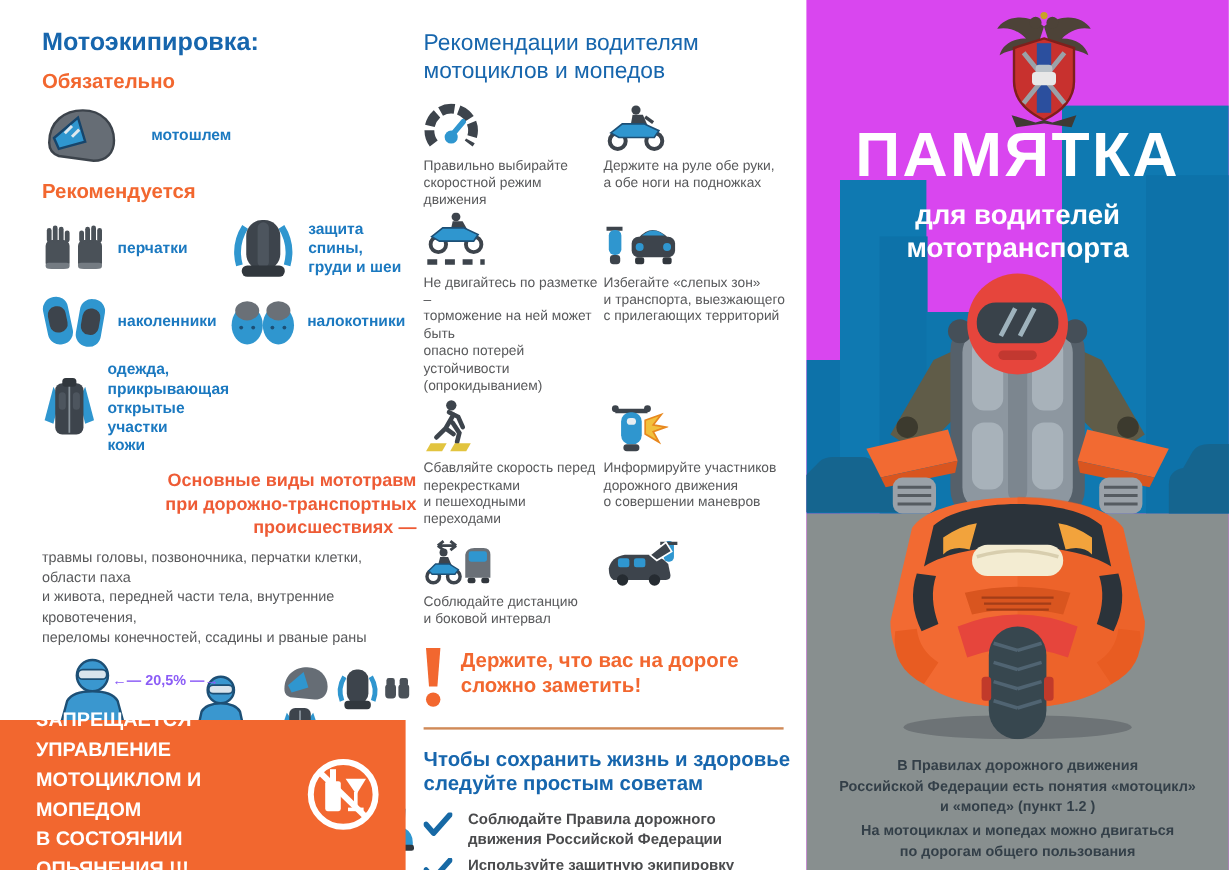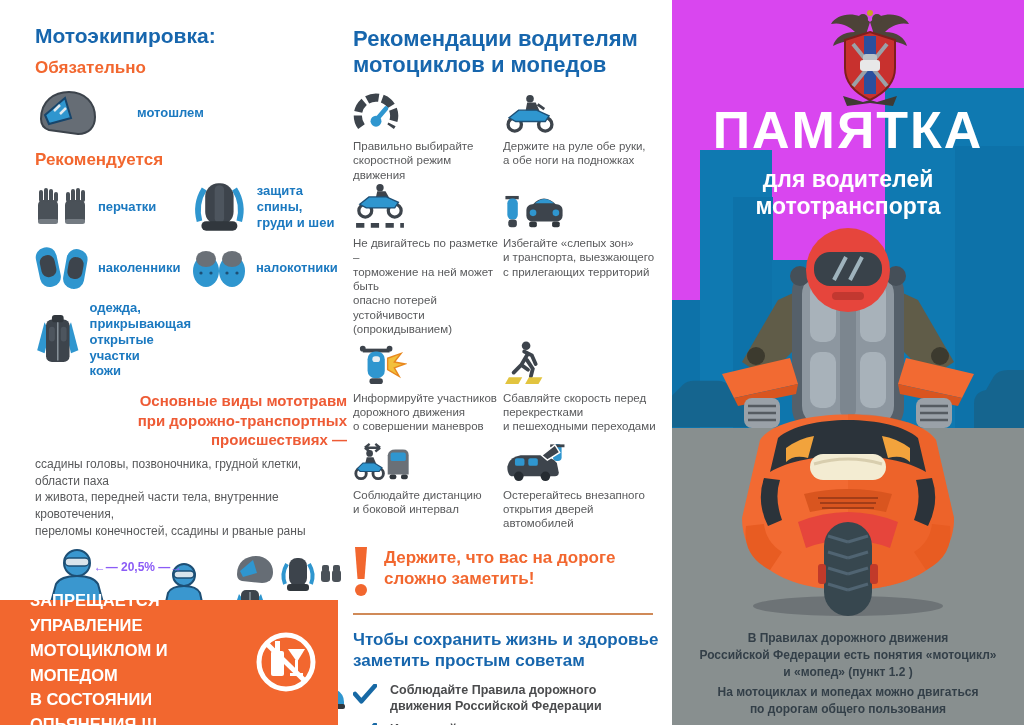--- a/index.html
+++ b/index.html
@@ -11,39 +11,39 @@
   .pre{white-space:pre-line;}
 
   
   .left-panel{position:absolute;left:0;top:0;width:348px;height:725px;}
   .left-inner{padding:24px 0 0 35px;width:312px;}
   .main-title{font-size:21px;font-weight:bold;color:#1766ad;margin:0 0 10px 0;}
   .sec-label{font-size:17px;font-weight:bold;color:#f2672f;margin:2px 0 8px 0;}
   .gear-row{display:flex;align-items:center;margin-bottom:8px;}
   .gear-cell{display:flex;align-items:center;width:50%;gap:9px;}
   .gear-cell .lbl, .helmet-row .lbl{font-size:13px;font-weight:bold;color:#1b79c0;line-height:1.22;}
-  .helmet-row{display:flex;align-items:center;gap:38px;margin:2px 0 10px 0;height:54px;}
+  .helmet-row{display:flex;align-items:center;gap:27px;margin:2px 0 10px 0;height:54px;}
   .injuries-title{font-size:15px;font-weight:bold;color:#ee5b35;line-height:1.3;margin:12px 0 6px 0;text-align:right;}
   .injuries-text{font-size:12px;color:#58595b;line-height:1.4;width:312px;}
   .diagram{position:relative;width:312px;height:172px;margin-top:8px;z-index:1;}
   .fig-male{position:absolute;left:0;top:0;}
   .fig-female{position:absolute;left:116px;top:14px;}
   .gear-set{position:absolute;left:196px;top:4px;}
   .pct{position:absolute;left:50px;width:106px;text-align:center;color:#8b5cf6;font-weight:bold;font-size:12px;}
   .pct::before{content:"←— ";} .pct::after{content:" —→";}
   .pct.p1{top:12px;} .pct.p2{top:54px;} .pct.p3{top:77px;} .pct.p4{top:120px;}
   .ban-banner{position:absolute;left:0;top:600px;width:338px;height:125px;background:#f2672f;
     display:flex;align-items:center;z-index:5;}
   .ban-text{color:#ffffff;font-weight:bold;font-size:16.5px;line-height:1.5;margin-left:30px;width:210px;}
   .ban-icon{position:absolute;right:18px;top:28px;}
 
   
   .mid-panel{position:absolute;left:353px;top:0;width:314px;height:725px;}
   .mid-inner{padding-top:26px;}
-  .mid-title{font-size:22px;font-weight:bold;color:#1766ad;line-height:1.2;margin:0 0 14px 0;}
+  .mid-title{font-size:19px;font-weight:normal;color:#1766ad;line-height:1.2;margin:0 0 14px 0;}
   .rec-grid{display:grid;grid-template-columns:150px 160px;}
   .rec-item{margin-bottom:8px;}
   .rec-icon{height:40px;display:flex;align-items:flex-end;margin-bottom:6px;}
   .rec-text{font-size:11.5px;color:#58595b;line-height:1.25;}
   .warning-note{display:flex;gap:15px;margin-top:6px;align-items:flex-start;}
   .warning-text{color:#f2672f;font-size:17px;font-weight:bold;line-height:1.25;padding-top:2px;}
   .divider{height:2px;background:#d08a58;width:300px;margin:16px 0 15px 0;}
   .advice-title{font-size:17px;font-weight:bold;color:#1766ad;line-height:1.22;margin:0 0 12px 0;}
   .advice-item{display:flex;gap:13px;margin-bottom:7px;align-items:flex-start;}
   .advice-item svg{flex:none;margin-top:1px;}
@@ -165,21 +165,21 @@
         </svg>
         <span class="lbl pre">одежда,
 прикрывающая
 открытые участки
 кожи</span>
       </div>
     </div>
 
     <div class="injuries-title pre">Основные виды мототравм
 при дорожно-транспортных происшествиях —</div>
-    <div class="injuries-text pre">ссадины головы, позвоночника, грудной клетки, области паха
+    <div class="injuries-text pre">травмы головы, позвоночника, перчатки клетки, области паха
 и живота,  передней части тела, внутренние кровотечения,
 переломы конечностей, ссадины и рваные раны</div>
 
     <div class="diagram">
       <svg class="fig-male" width="84" height="170" viewBox="0 0 84 170">
         <circle cx="42" cy="15" r="13" fill="#3a97cf" stroke="#1d4f75" stroke-width="2"></circle>
         <rect x="30" y="10" width="24" height="8" rx="4" fill="#d9e4ec" stroke="#1d4f75" stroke-width="1.5"></rect>
         <path d="M42 28 C52 28 60 31 63 36 L70 62 L74 92 L64 94 L58 64 L58 96 L64 158 L46 158 L43 104 L41 104 L38 158 L20 158 L26 96 L26 64 L20 94 L10 92 L14 62 L21 36 C24 31 32 28 42 28 Z" fill="#3a97cf" stroke="#1d4f75" stroke-width="2" stroke-linejoin="round"></path>
         <circle cx="12" cy="96" r="5" fill="#2f7db0"></circle>
           <circle cx="72" cy="96" r="5" fill="#2f7db0"></circle>
@@ -325,47 +325,47 @@
               <rect x="51" y="33" width="8" height="6" rx="2" fill="#31373d"></rect>
           </svg>
         </div>
         <div class="rec-text pre">Избегайте «слепых зон»
 и транспорта, выезжающего
 с прилегающих территорий</div>
       </div>
 
       <div class="rec-item">
         <div class="rec-icon">
+          <svg width="50" height="44" viewBox="0 0 52 46">
+            <circle cx="24" cy="5" r="4.5" fill="#3d444c"></circle>
+            <path d="M22 11 L30 15 L34 24 M26 13 L19 25 L11 33 M25 20 L31 29 L29 37 M19 25 L26 30" stroke="#3d444c" stroke-width="4" fill="none" stroke-linecap="round"></path>
+            <path d="M6 38 L20 38 L16 45 L2 45 Z" fill="#e2c43f"></path>
+            <path d="M27 38 L41 38 L37 45 L23 45 Z" fill="#e2c43f"></path>
+          </svg>
+        </div>
+        <div class="rec-text pre">Сбавляйте скорость перед
+перекрестками
+и пешеходными переходами</div>
+      </div>
+
+      <div class="rec-item">
+        <div class="rec-icon">
           <svg width="54" height="44" viewBox="0 0 56 46">
             <line x1="10" y1="10" x2="38" y2="10" stroke="#3d444c" stroke-width="4"></line>
             <circle cx="10" cy="8" r="3" fill="#3d444c"></circle>
               <circle cx="38" cy="8" r="3" fill="#3d444c"></circle>
             <rect x="15" y="11" width="18" height="28" rx="8" fill="#2f96cf"></rect>
             <rect x="20" y="16" width="8" height="6" rx="3" fill="#e8eef2"></rect>
             <rect x="17" y="39" width="14" height="6" rx="3" fill="#3d444c"></rect>
             <path d="M36 18 L50 13 L43 22 L54 24 L43 28 L48 37 L36 30 Z" fill="#f2c03c" stroke="#e8881f" stroke-width="1.5"></path>
           </svg>
         </div>
         <div class="rec-text pre">Информируйте участников
 дорожного движения
 о совершении маневров</div>
-      </div>
-
-      <div class="rec-item">
-        <div class="rec-icon">
-          <svg width="50" height="44" viewBox="0 0 52 46">
-            <circle cx="24" cy="5" r="4.5" fill="#3d444c"></circle>
-            <path d="M22 11 L30 15 L34 24 M26 13 L19 25 L11 33 M25 20 L31 29 L29 37 M19 25 L26 30" stroke="#3d444c" stroke-width="4" fill="none" stroke-linecap="round"></path>
-            <path d="M6 38 L20 38 L16 45 L2 45 Z" fill="#e2c43f"></path>
-            <path d="M27 38 L41 38 L37 45 L23 45 Z" fill="#e2c43f"></path>
-          </svg>
-        </div>
-        <div class="rec-text pre">Сбавляйте скорость перед
-перекрестками
-и пешеходными переходами</div>
       </div>
 
       <div class="rec-item">
         <div class="rec-icon">
           <svg width="58" height="40" viewBox="0 0 60 42">
             <path d="M12 6 H28 M12 6 l5 -4 M12 6 l5 4 M28 6 l-5 -4 M28 6 l-5 4" stroke="#3d444c" stroke-width="2.5" fill="none"></path>
             <circle cx="8" cy="33" r="5.5" fill="none" stroke="#3d444c" stroke-width="3"></circle>
             <circle cx="26" cy="33" r="5.5" fill="none" stroke="#3d444c" stroke-width="3"></circle>
             <circle cx="17" cy="12" r="3.5" fill="#3d444c"></circle>
             <path d="M14 16 L21 16 L24 23 L12 24 Z" fill="#3d444c"></path>
@@ -386,38 +386,36 @@
             <rect x="52" y="2" width="9" height="18" rx="4" fill="#2f96cf"></rect>
             <line x1="49" y1="4" x2="64" y2="4" stroke="#3d444c" stroke-width="3"></line>
             <path d="M4 26 Q6 16 18 14 L40 14 Q50 15 56 22 L58 32 Q58 36 54 36 L8 36 Q4 34 4 26 Z" fill="#3d444c"></path>
             <rect x="12" y="17" width="10" height="8" rx="2" fill="#2f96cf"></rect>
             <rect x="26" y="17" width="10" height="8" rx="2" fill="#2f96cf"></rect>
             <path d="M40 14 L54 3 L59 11 L46 19 Z" fill="#3d444c" stroke="#ffffff" stroke-width="1.5"></path>
             <circle cx="16" cy="36" r="5" fill="#262c32"></circle>
               <circle cx="44" cy="36" r="5" fill="#262c32"></circle>
           </svg>
         </div>
-        <div class="rec-text pre">Остерегайтесь внезапного
-открытия дверей автомобилей</div>
       </div>
     </div>
 
     <div class="warning-note">
       <svg width="16" height="52" viewBox="0 0 16 52">
         <path d="M2 2 L14 2 L11.5 34 L4.5 34 Z" fill="#f2672f"></path>
         <circle cx="8" cy="45" r="6" fill="#f2672f"></circle>
       </svg>
       <div class="warning-text pre">Держите, что вас на дороге
 сложно заметить!</div>
     </div>
 
     <div class="divider"></div>
 
     <div class="advice-title pre">Чтобы сохранить жизнь и здоровье
-заметить простым советам</div>
+следуйте простым советам</div>
 
     <div>
       <div class="advice-item">
         <svg width="24" height="20" viewBox="0 0 26 22">
             <polyline points="2,11 9,19 24,2" fill="none" stroke="#1769a5" stroke-width="5" stroke-linecap="round" stroke-linejoin="round"></polyline>
           </svg>
         <span class="advice-text">Соблюдайте Правила дорожного движения Российской Федерации</span>
       </div>
       <div class="advice-item">
         <svg width="24" height="20" viewBox="0 0 26 22">

